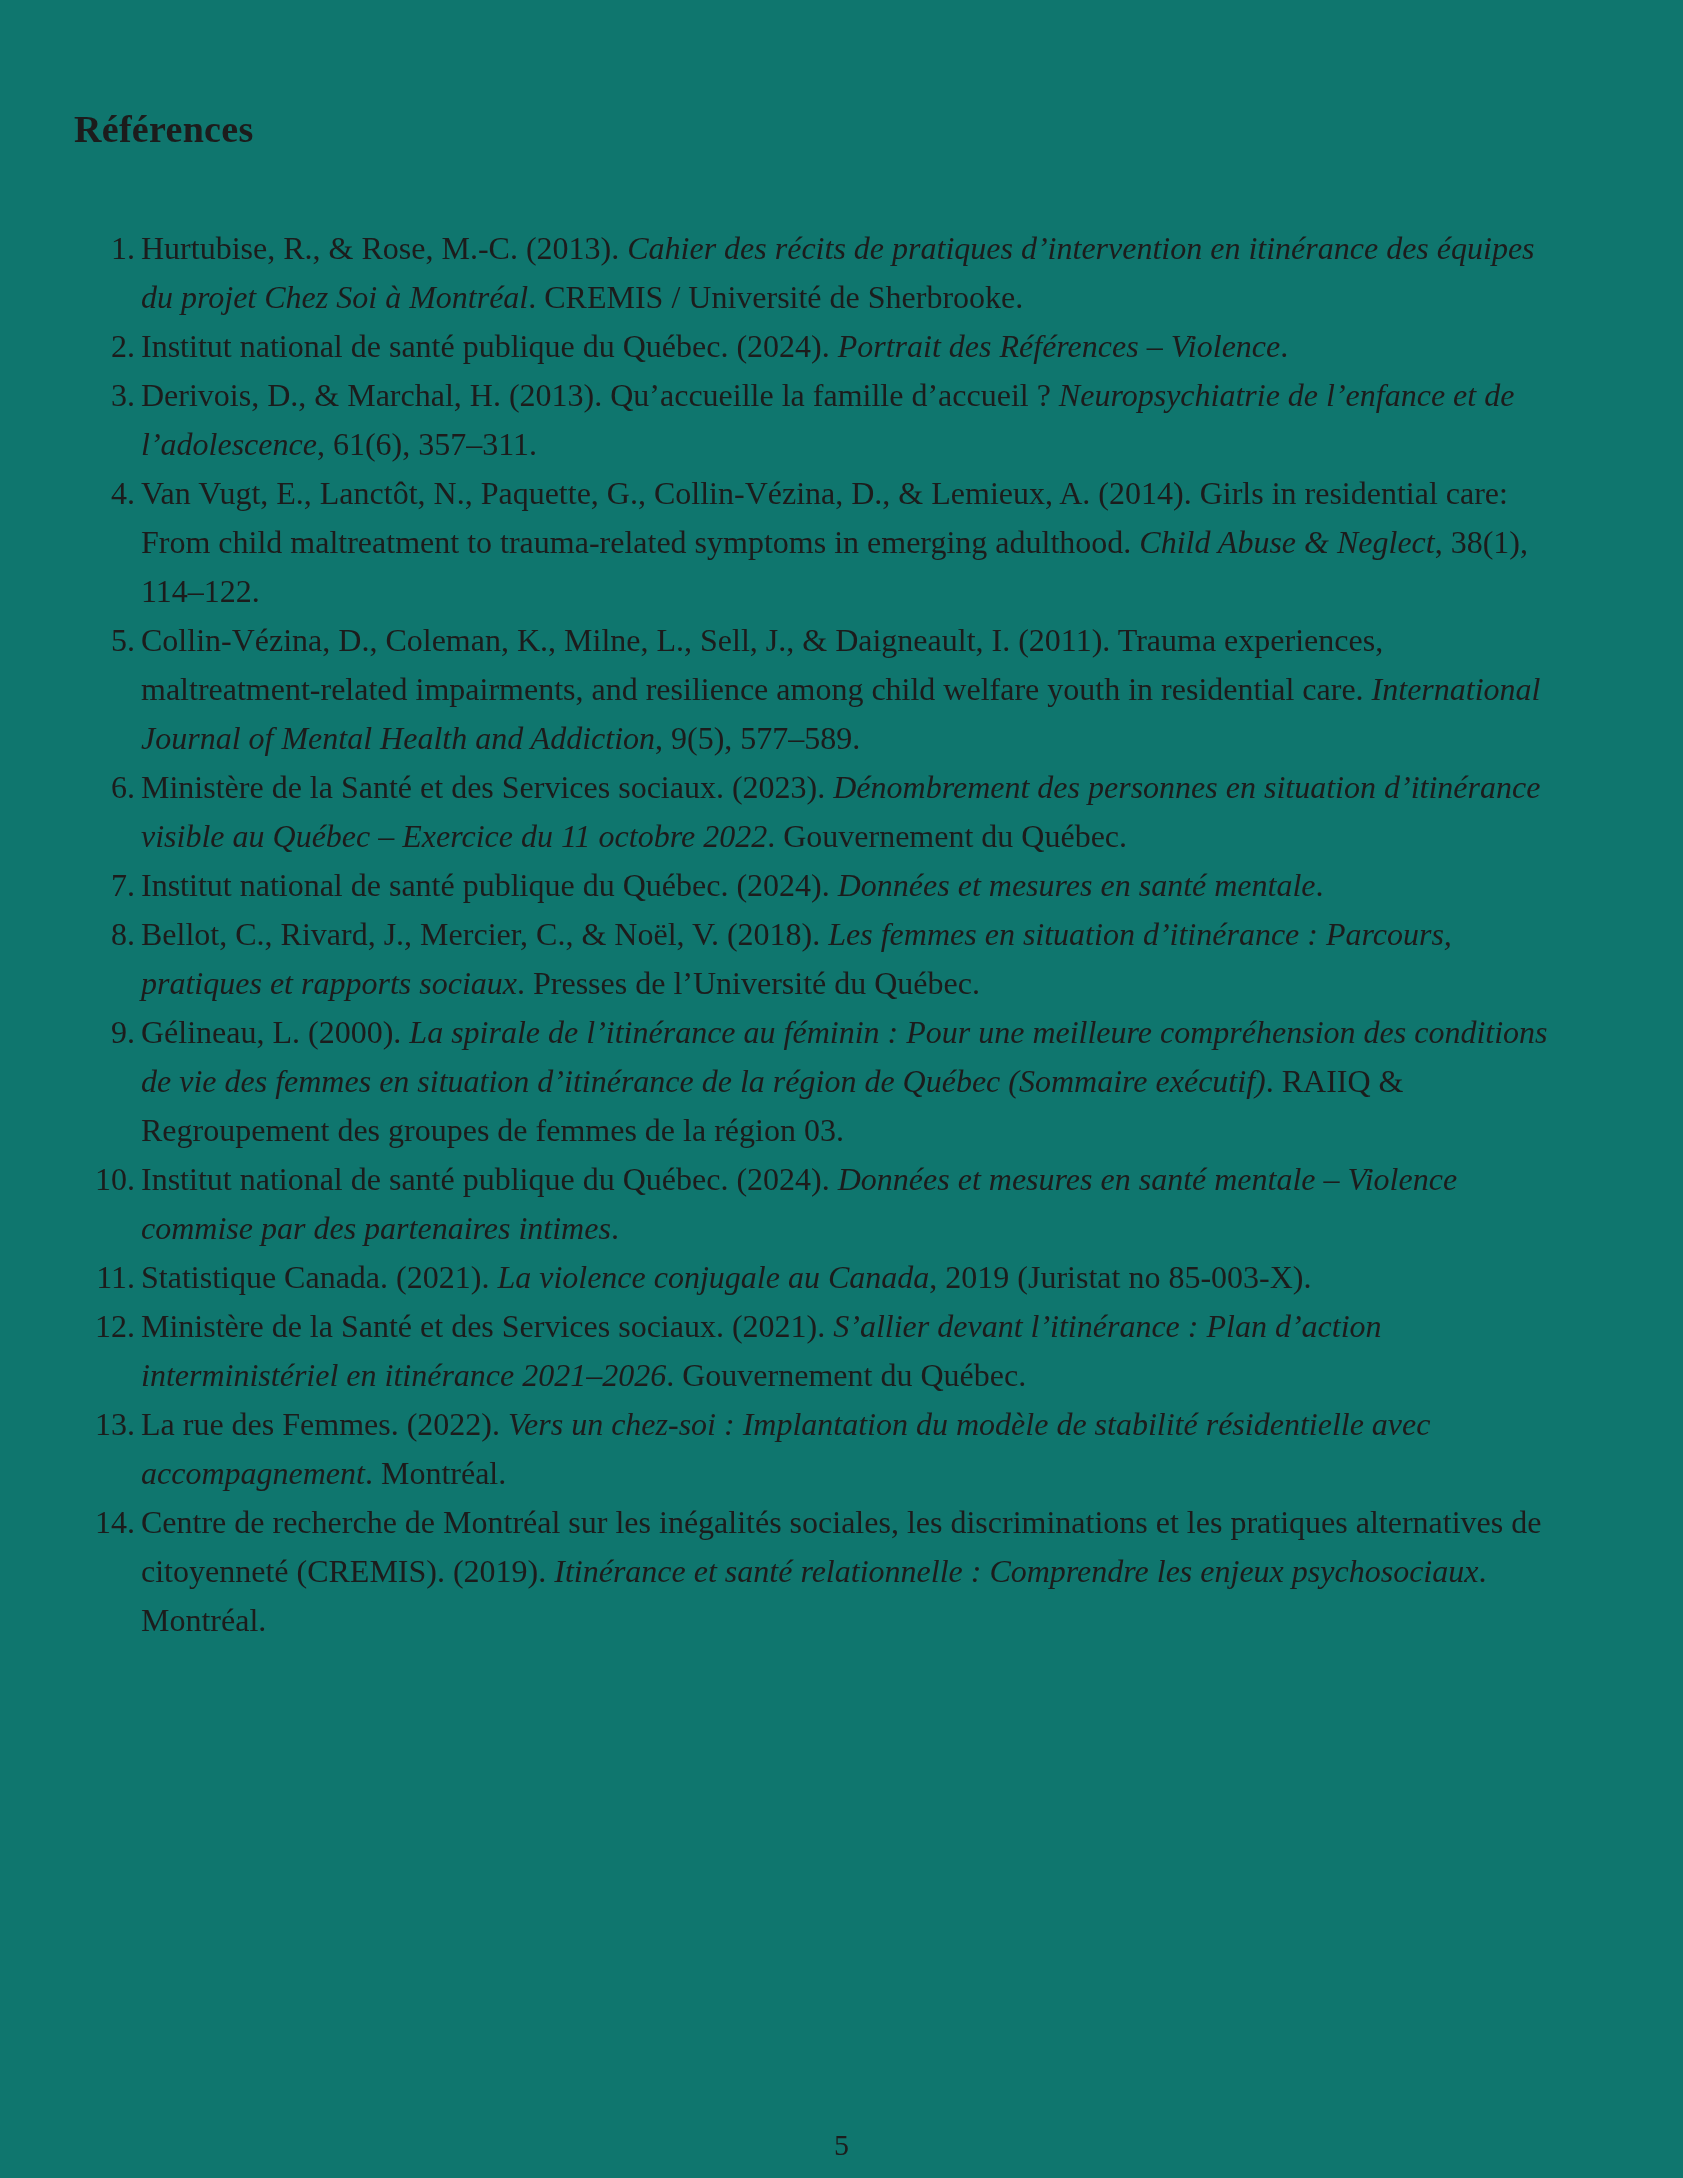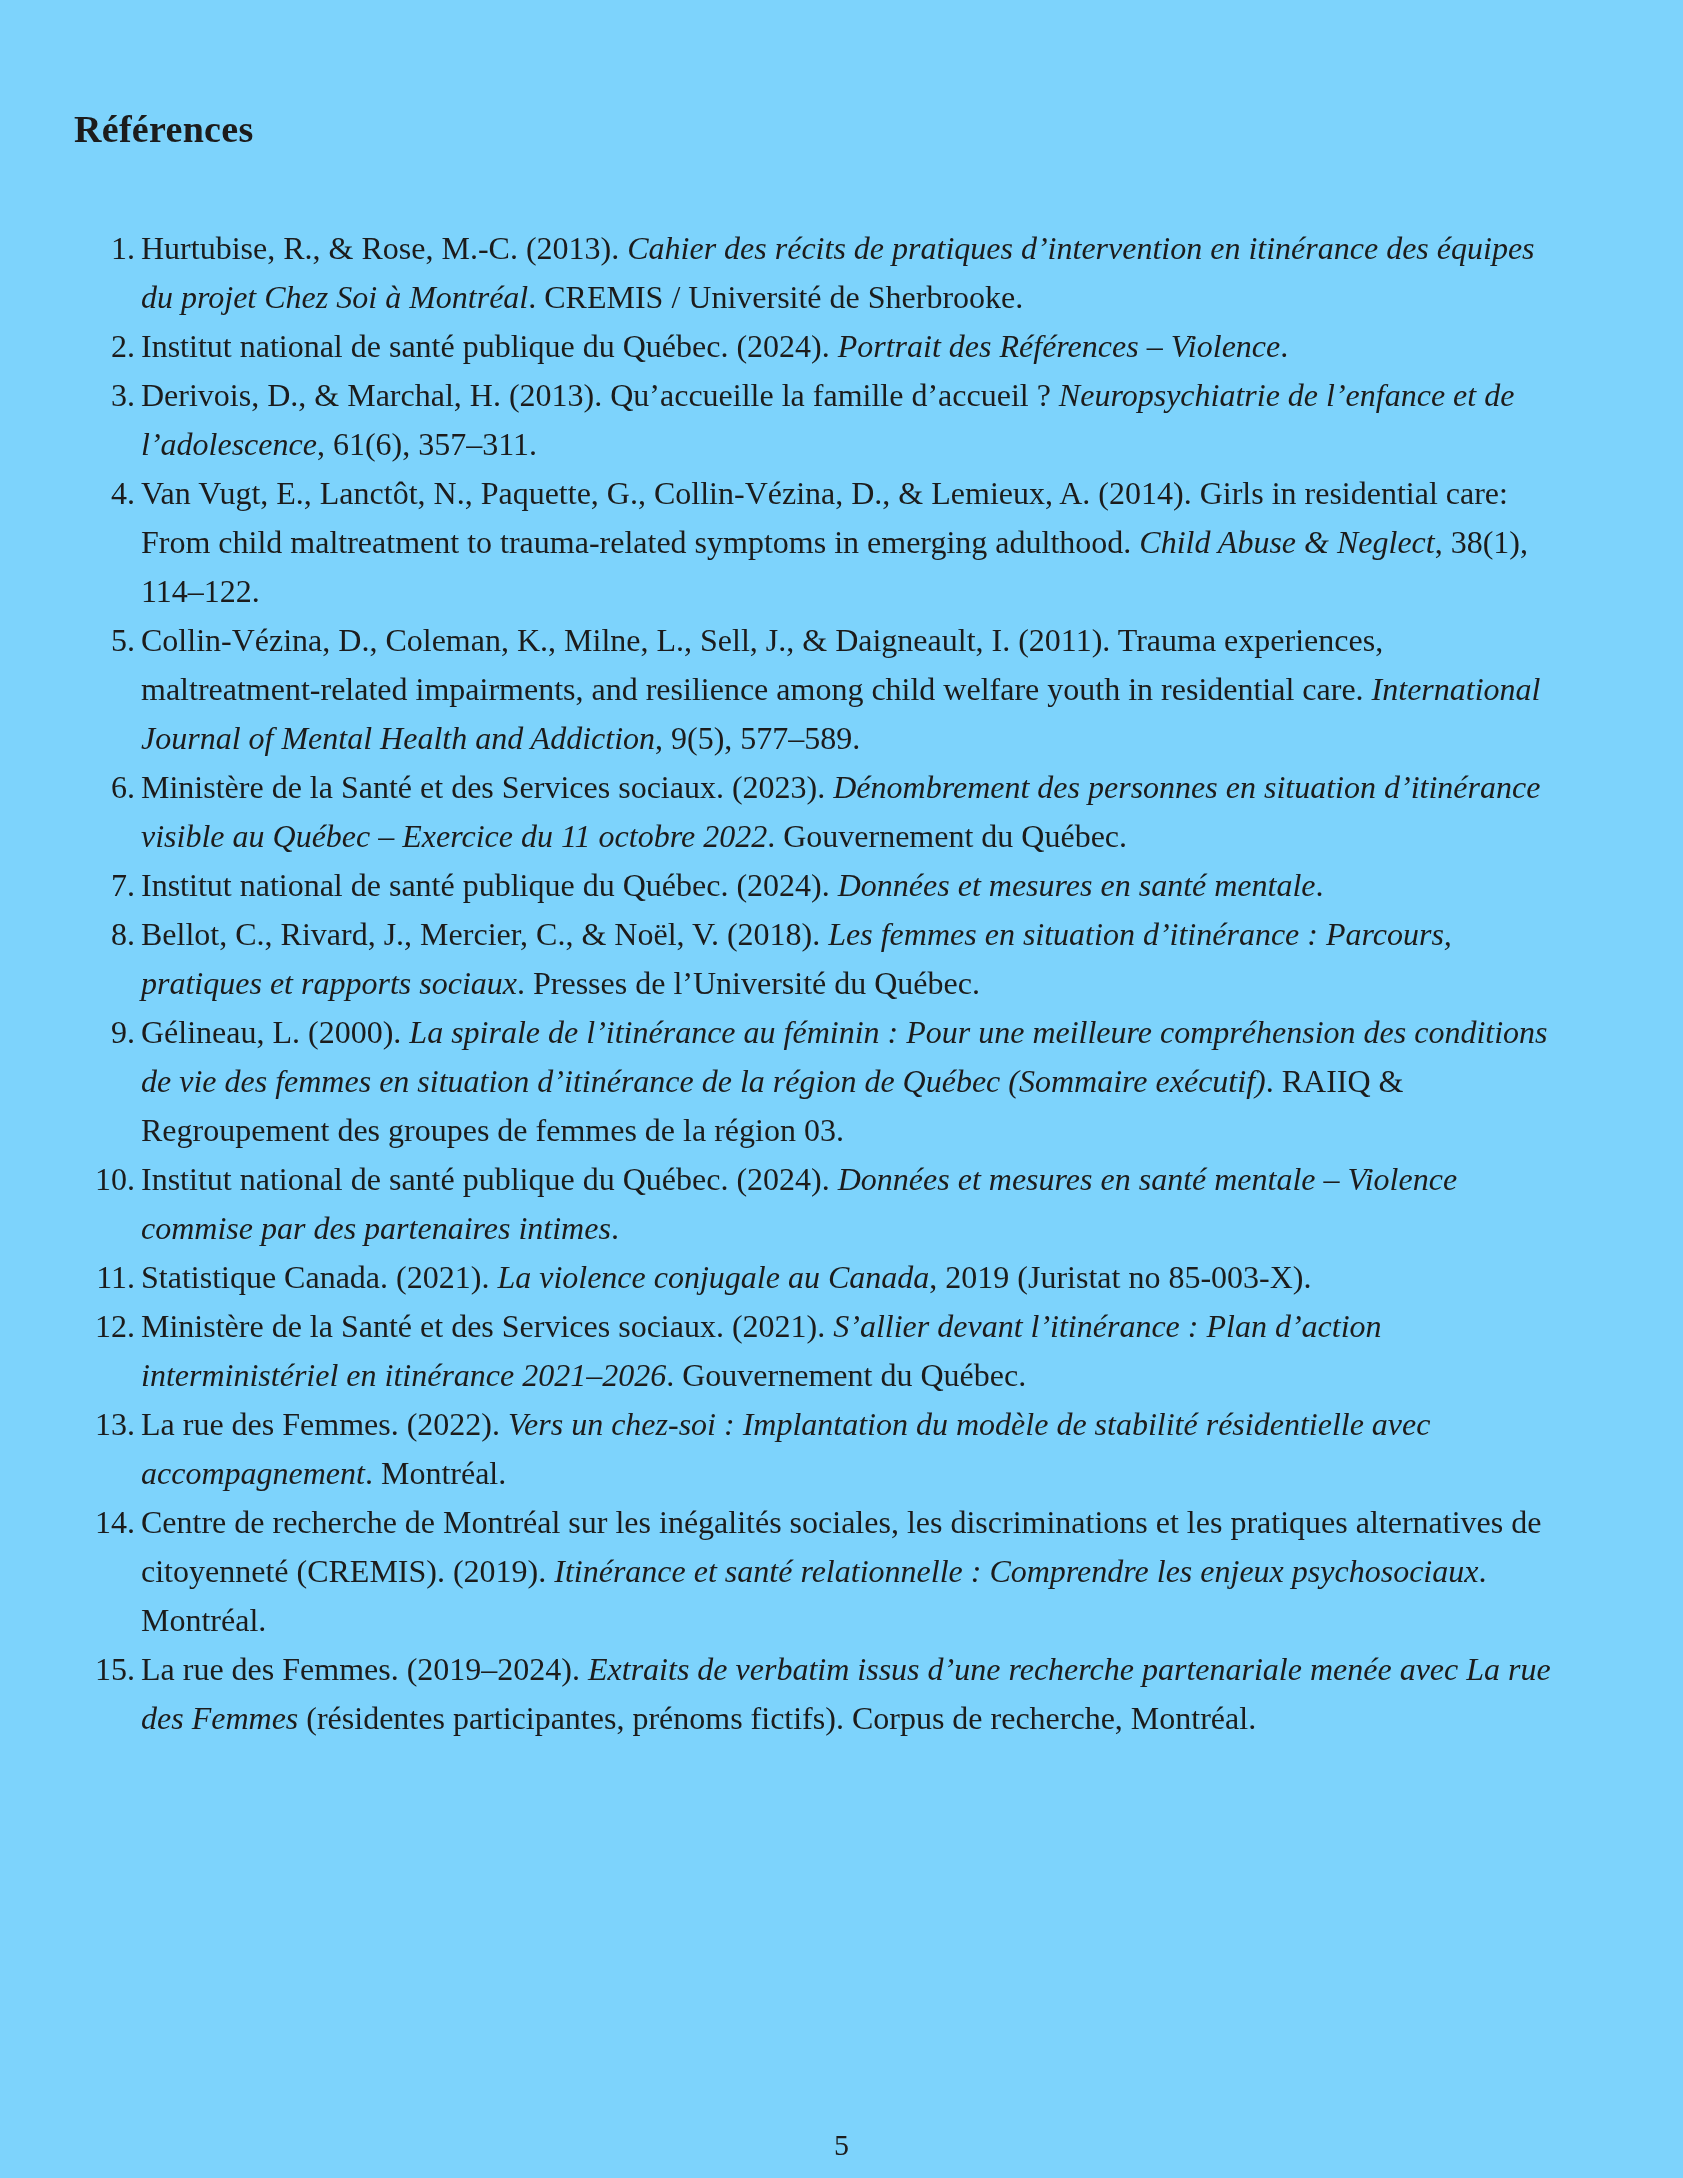--- a/index.html
+++ b/index.html
@@ -5,21 +5,21 @@
   html, body {
     margin: 0;
     padding: 0;
     background: #ffffff;
   }
   .page {
     position: relative;
     width: 1683px;
     height: 2178px;
     box-sizing: border-box;
-    background: #7dd3fc;
+    background: #0f766e;
     color: #1c1c1c;
     font-family: "Liberation Serif", "DejaVu Serif", serif;
     padding: 107px 129px 0 74px;
     overflow: hidden;
   }
   .doc-title {
     margin: 0;
     font-size: 38px;
     line-height: 44px;
     font-weight: 700;
@@ -77,19 +77,18 @@
       <li><span class="num">5.</span><span>Collin-Vézina, D., Coleman, K., Milne, L., Sell, J., &amp; Daigneault, I. (2011). Trauma experiences, maltreatment-related impairments, and resilience among child welfare youth in residential care. </span><span class="it">International Journal of Mental Health and Addiction</span><span>, 9(5), 577–589.</span></li>
       <li><span class="num">6.</span><span>Ministère de la Santé et des Services sociaux. (2023). </span><span class="it">Dénombrement des personnes en situation d’itinérance visible au Québec – Exercice du 11 octobre 2022</span><span>. Gouvernement du Québec.</span></li>
       <li><span class="num">7.</span><span>Institut national de santé publique du Québec. (2024). </span><span class="it">Données et mesures en santé mentale</span><span>.</span></li>
       <li><span class="num">8.</span><span>Bellot, C., Rivard, J., Mercier, C., &amp; Noël, V. (2018). </span><span class="it">Les femmes en situation d’itinérance : Parcours, pratiques et rapports sociaux</span><span>. Presses de l’Université du Québec.</span></li>
       <li><span class="num">9.</span><span>Gélineau, L. (2000). </span><span class="it">La spirale de l’itinérance au féminin : Pour une meilleure compréhension des conditions de vie des femmes en situation d’itinérance de la région de Québec (Sommaire exécutif)</span><span>. RAIIQ &amp; Regroupement des groupes de femmes de la région 03.</span></li>
       <li><span class="num">10.</span><span>Institut national de santé publique du Québec. (2024). </span><span class="it">Données et mesures en santé mentale – Violence commise par des partenaires intimes</span><span>.</span></li>
       <li><span class="num">11.</span><span>Statistique Canada. (2021). </span><span class="it">La violence conjugale au Canada</span><span>, 2019 (Juristat no 85-003-X).</span></li>
       <li><span class="num">12.</span><span>Ministère de la Santé et des Services sociaux. (2021). </span><span class="it">S’allier devant l’itinérance : Plan d’action interministériel en itinérance 2021–2026</span><span>. Gouvernement du Québec.</span></li>
       <li><span class="num">13.</span><span>La rue des Femmes. (2022). </span><span class="it">Vers un chez-soi : Implantation du modèle de stabilité résidentielle avec accompagnement</span><span>. Montréal.</span></li>
       <li><span class="num">14.</span><span>Centre de recherche de Montréal sur les inégalités sociales, les discriminations et les pratiques alternatives de citoyenneté (CREMIS). (2019). </span><span class="it">Itinérance et santé relationnelle : Comprendre les enjeux psychosociaux</span><span>. Montréal.</span></li>
-      <li><span class="num">15.</span><span>La rue des Femmes. (2019–2024). </span><span class="it">Extraits de verbatim issus d’une recherche partenariale menée avec La rue des Femmes</span><span> (résidentes participantes, prénoms fictifs). Corpus de recherche, Montréal.</span></li>
     </ol>
 
 
   <div class="pageno">5</div>
 </div>
 
 
 </body></html>

